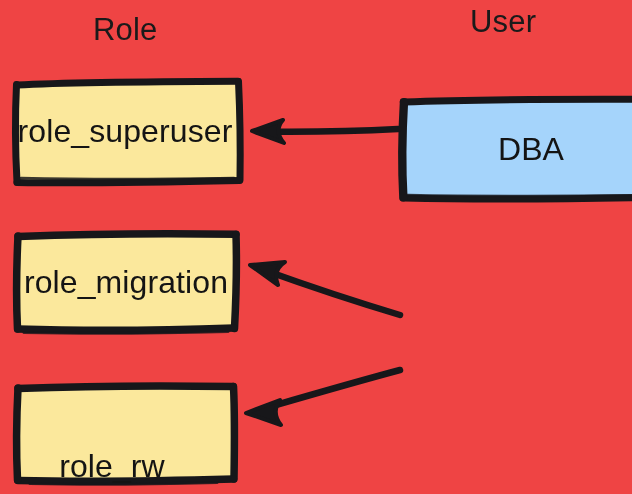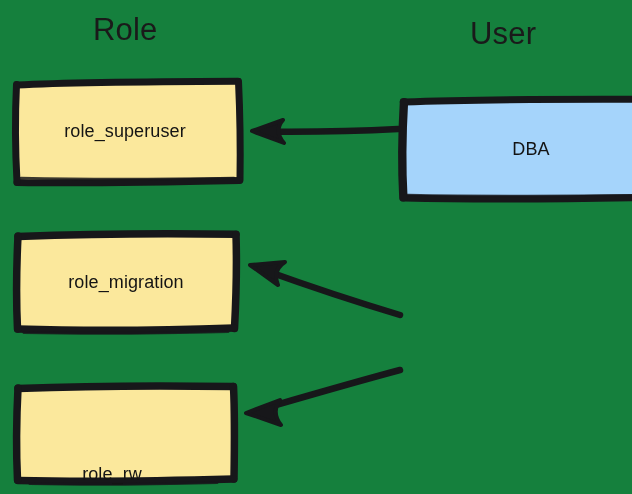--- a/index.html
+++ b/index.html
@@ -4,53 +4,53 @@
 <style>
   html, body {
     margin: 0;
     padding: 0;
     background: #ffffff;
   }
   #canvas {
     position: relative;
     width: 632px;
     height: 494px;
-    background: #15803d;
+    background: #ef4444;
     overflow: hidden;
     font-family: "Liberation Sans", sans-serif;
   }
   .col-header {
     position: absolute;
     font-size: 31px;
     color: #1a1a1a;
     font-weight: 400;
     letter-spacing: 0.2px;
     white-space: nowrap;
   }
   #header-role  { left: 93px;  top: 12px; }
-  #header-user  { left: 470px; top: 16px; }
+  #header-user  { left: 470px; top: 4px; }
 
   .node {
     position: absolute;
     box-sizing: border-box;
     display: flex;
     align-items: center;
     justify-content: center;
   }
   .node svg.frame {
     position: absolute;
     left: 0; top: 0;
     width: 100%;
     height: 100%;
     overflow: visible;
   }
   .node .node-label {
     position: relative;
     z-index: 2;
-    font-size: 18px;
+    font-size: 32px;
     color: #141414;
     white-space: nowrap;
     letter-spacing: 0.1px;
   }
 
   #node-role-superuser { left: 12px;  top: 78px;  width: 230px; height: 108px; }
   #node-role-migration { left: 12px;  top: 230px; width: 228px; height: 104px; }
   #node-role-rw        { left: 12px;  top: 383px; width: 226px; height: 102px; align-items: flex-end; }
   #node-dba            { left: 398px; top: 96px;  width: 270px; height: 106px; justify-content: center; }
   #node-app            { left: 398px; top: 288px; width: 226px; height: 104px; }

